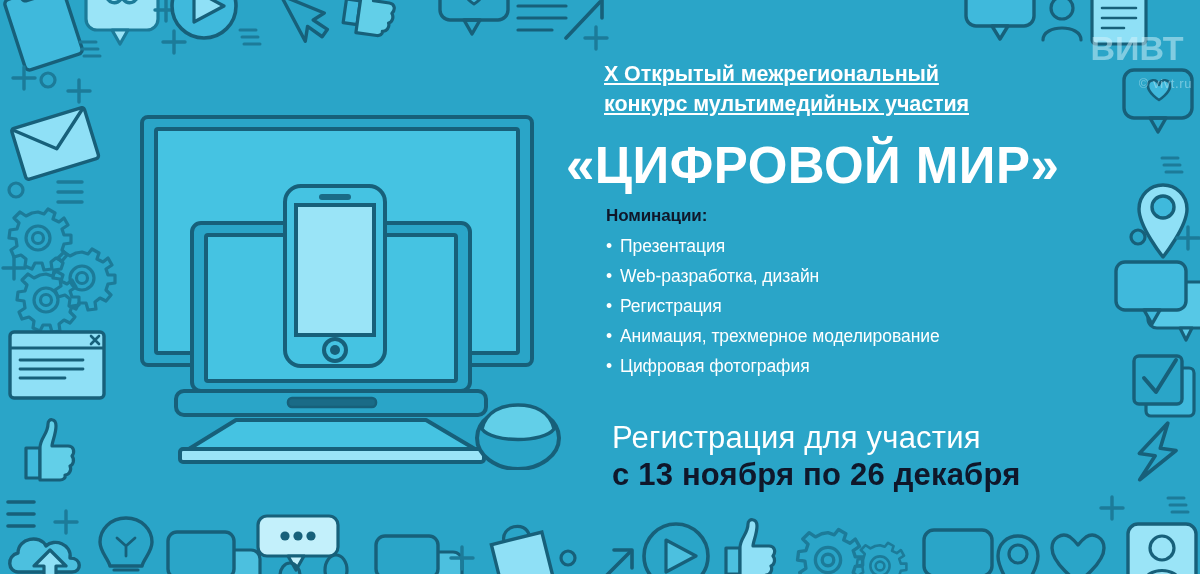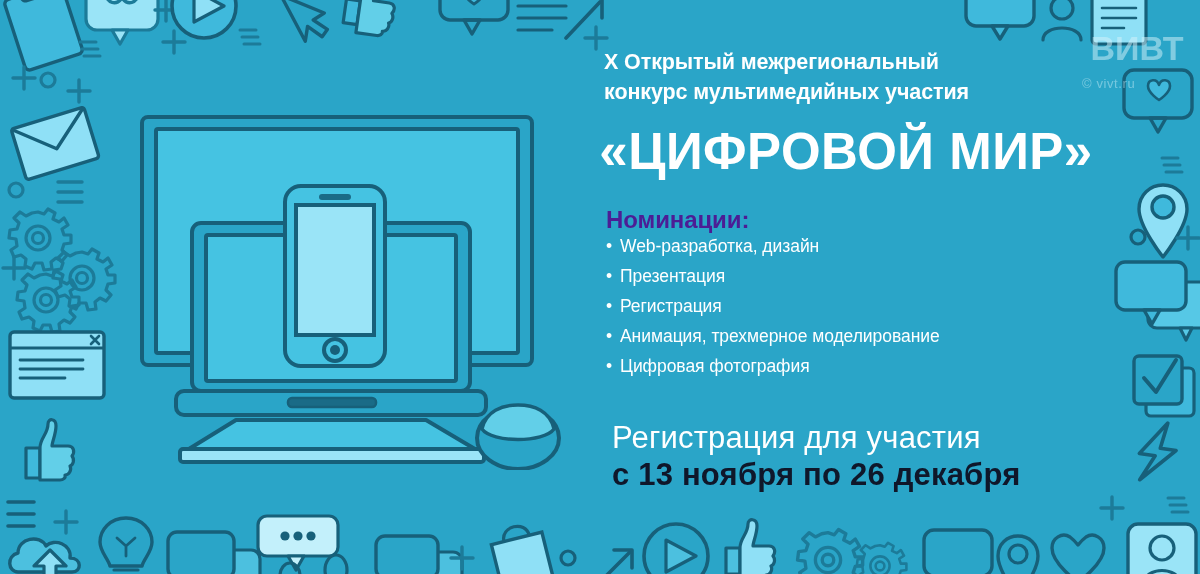--- a/index.html
+++ b/index.html
@@ -39,51 +39,52 @@
     position: absolute;
     left: 598px;
     top: 0;
     width: 520px;
     height: 574px;
     color: #ffffff;
   }
 
   .eyebrow {
     position: absolute;
-    top: 48px;
+    top: 60px;
     left: 6px;
     width: 500px;
     font-size: 21.5px;
     font-weight: bold;
     line-height: 1.38;
     letter-spacing: -0.1px;
     color: #ffffff;
+    text-decoration: underline;
   }
   .eyebrow span { display: block; }
 
   .main-title {
     position: absolute;
-    top: 122px;
+    top: 136px;
     left: -32px;
     width: 560px;
-    text-align: center;
+    text-align: left;
     font-size: 51px;
     font-weight: bold;
     letter-spacing: 0.5px;
     color: #ffffff;
     white-space: nowrap;
   }
 
   .noms-label {
     position: absolute;
     top: 206px;
     left: 8px;
-    font-size: 24px;
+    font-size: 17px;
     font-weight: bold;
-    color: #4c1d95;
+    color: #0f172a;
     letter-spacing: -0.1px;
   }
 
   .noms-list {
     position: absolute;
     top: 238px;
     left: 8px;
     width: 500px;
     margin: 0;
     padding: 0;
@@ -141,21 +142,21 @@
     top: 0;
     left: 0;
     width: 110px;
     height: 60px;
   }
   #wm-url {
     position: absolute;
     top: 62px;
     left: 0;
     width: 110px;
-    text-align: left;
+    text-align: right;
     font-size: 13px;
     color: #bfe9f5;
     letter-spacing: 0.6px;
   }
 </style>
 </head>
 <body>
 
 <div id="banner">
 
@@ -442,24 +443,24 @@
       <span>X Открытый межрегиональный</span>
       <span>конкурс мультимедийных участия</span>
     </div>
 
     <div class="main-title">«ЦИФРОВОЙ МИР»</div>
 
     <div class="noms-label">Номинации:</div>
 
     <ul class="noms-list">
       <li>
-        <span class="bullet">•</span><span>Web-разработка, дизайн</span>
+        <span class="bullet">•</span><span>Презентация</span>
       </li>
       <li>
-        <span class="bullet">•</span><span>Презентация</span>
+        <span class="bullet">•</span><span>Web-разработка, дизайн</span>
       </li>
       <li>
         <span class="bullet">•</span><span>Регистрация</span>
       </li>
       <li>
         <span class="bullet">•</span><span>Анимация, трехмерное моделирование</span>
       </li>
       <li>
         <span class="bullet">•</span><span>Цифровая фотография</span>
       </li>

